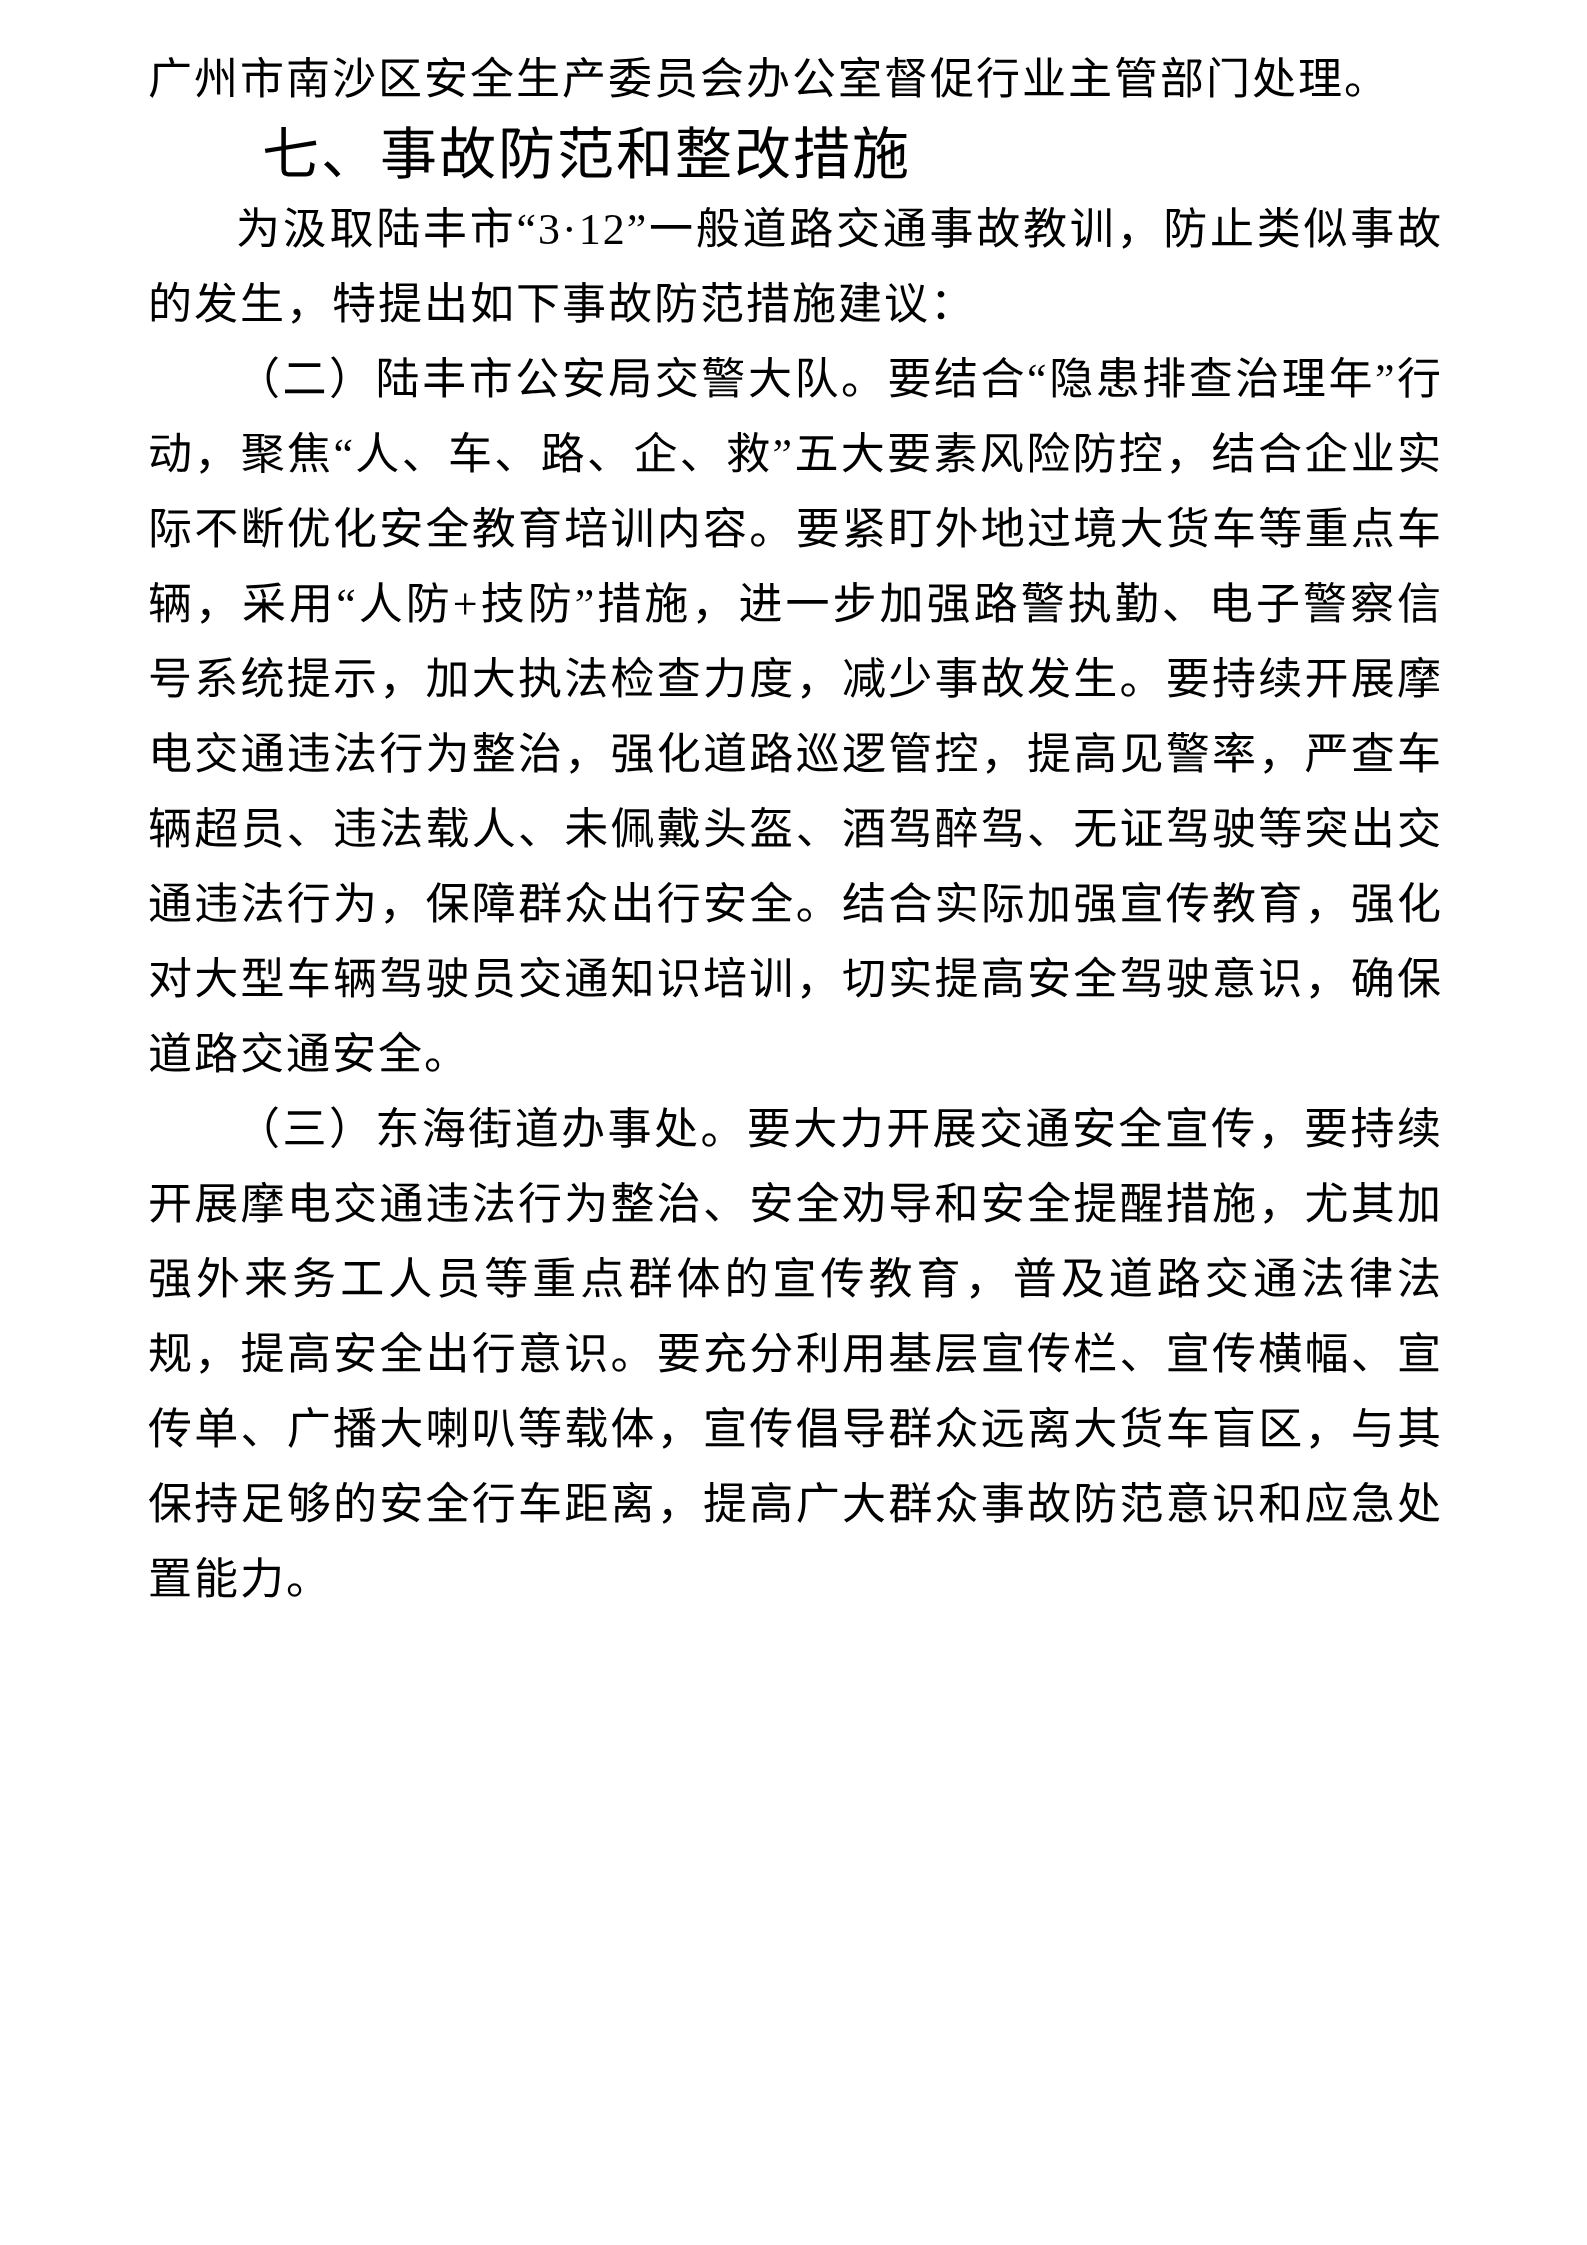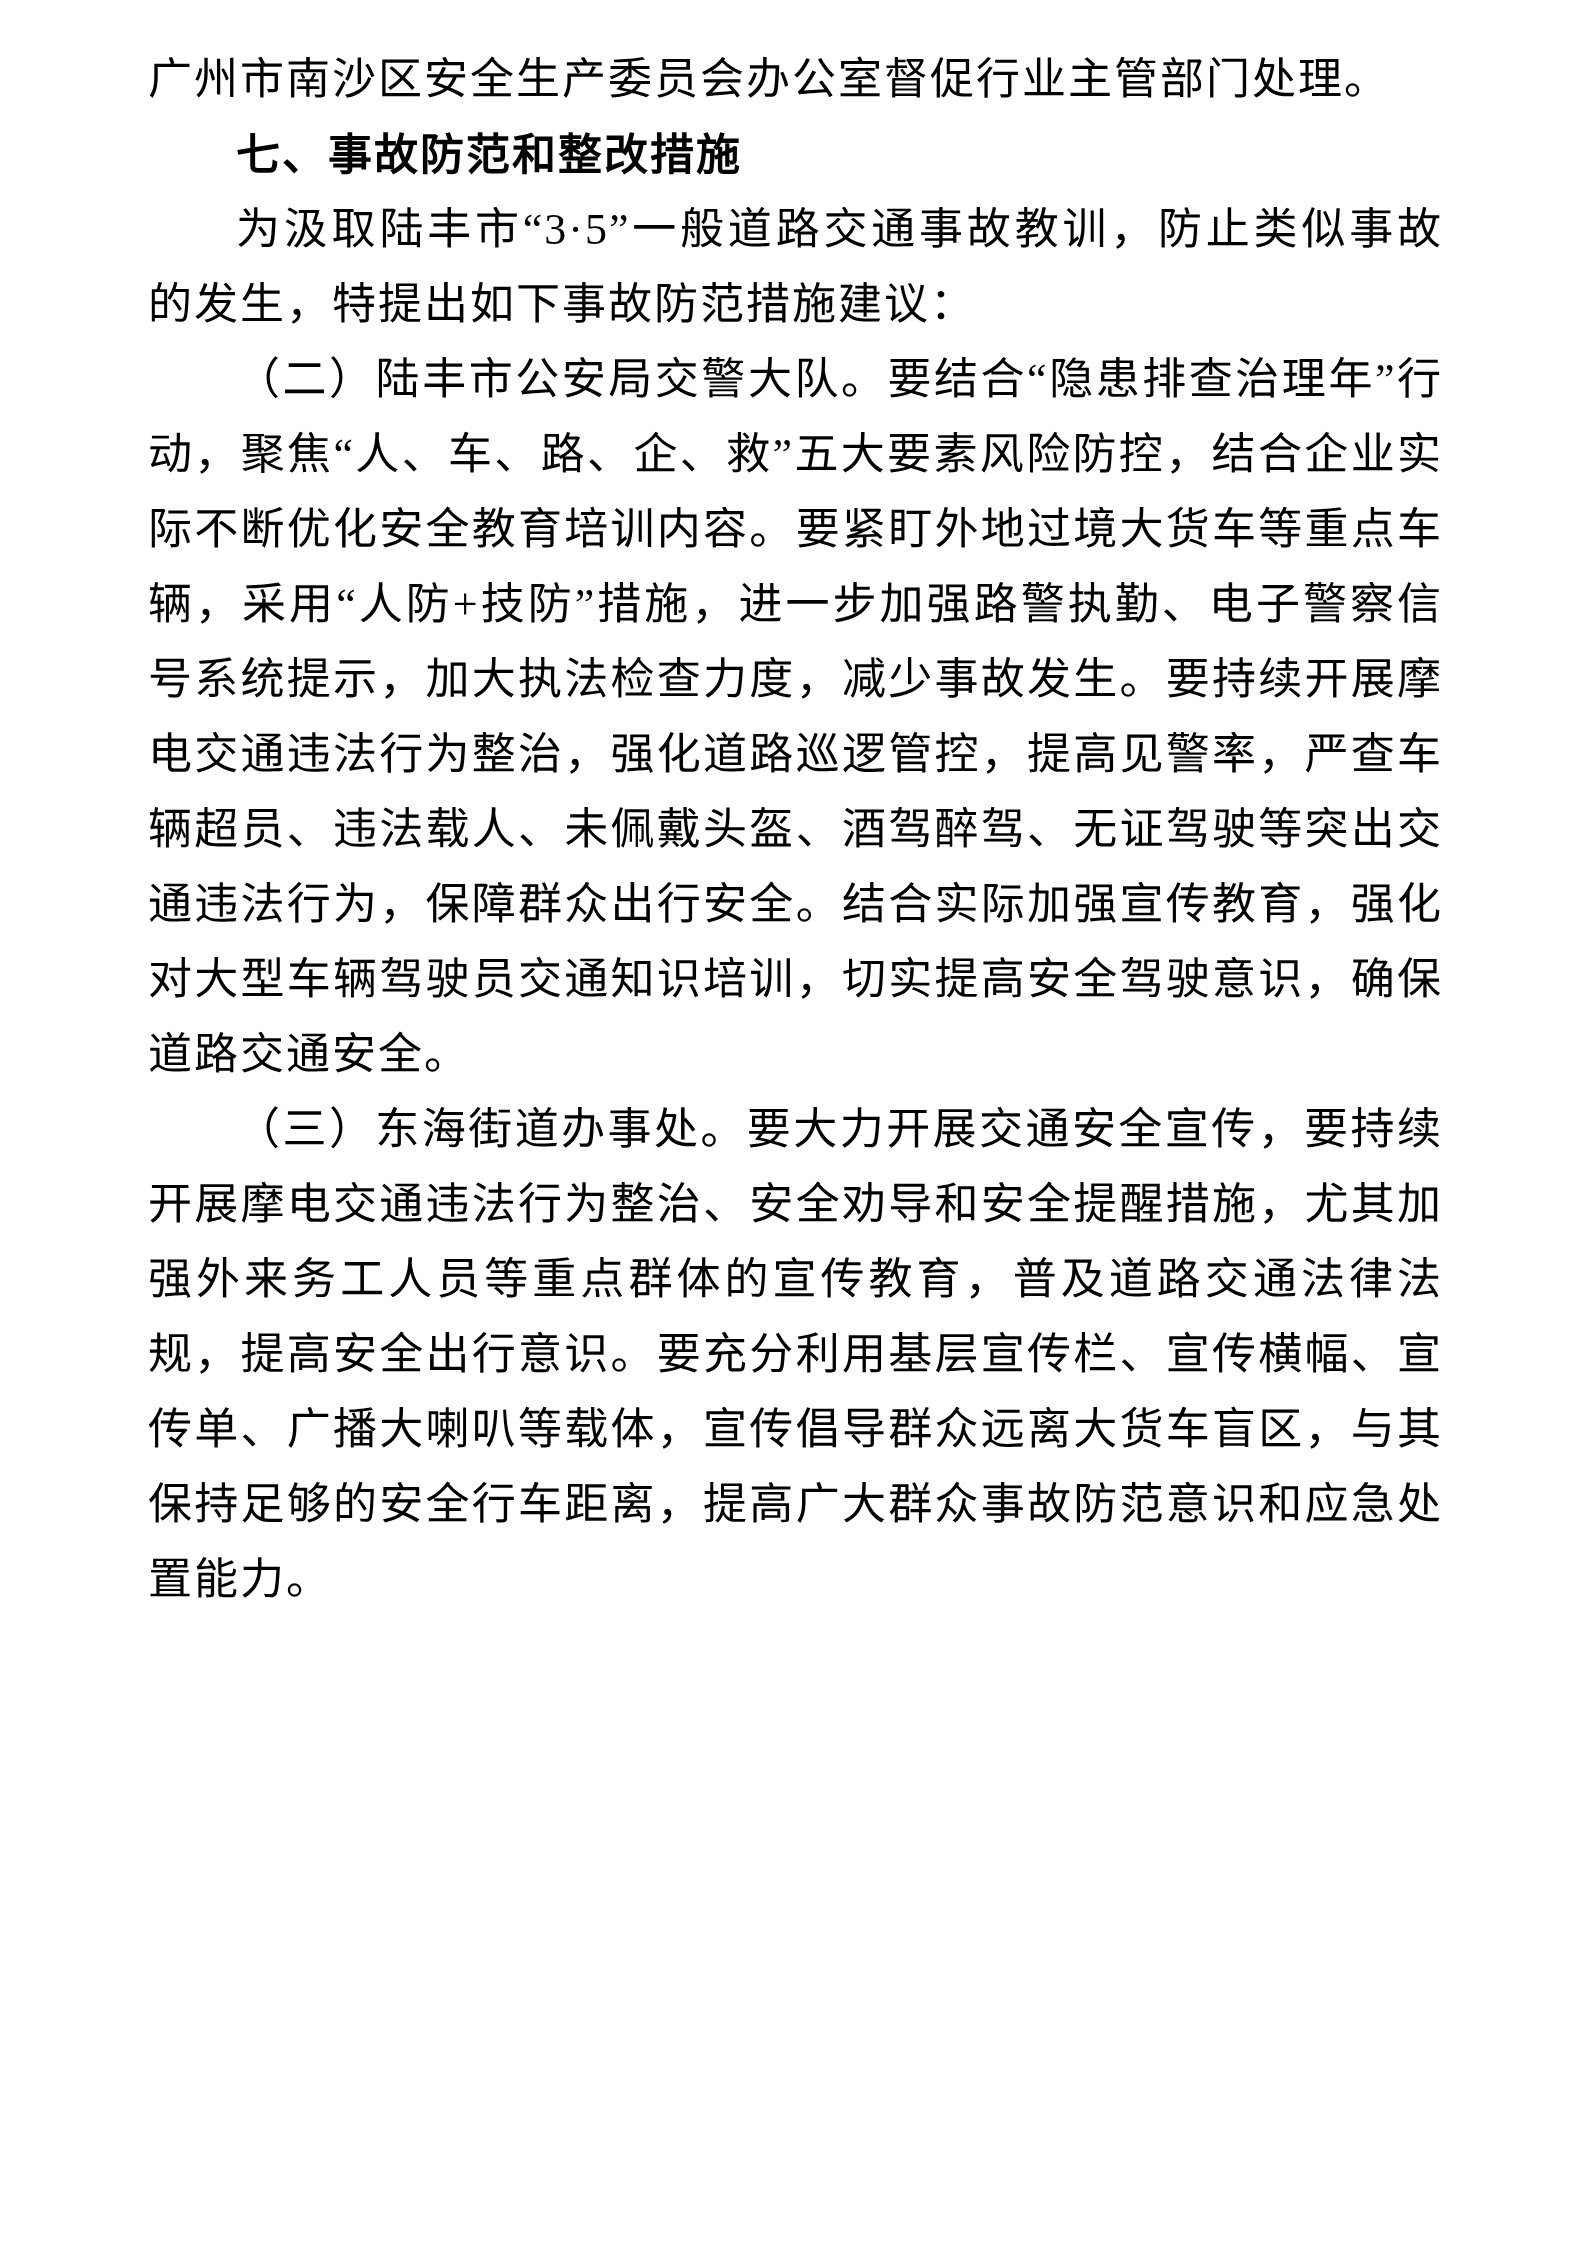--- a/index.html
+++ b/index.html
@@ -25,36 +25,36 @@
     padding: 0;
     text-align: justify;
     text-justify: inter-ideograph;
     letter-spacing: 2px;
   }
   .continuation-line {
     text-indent: 0;
   }
   .section-heading {
     font-family: "Liberation Sans", "DejaVu Sans", sans-serif;
-    font-weight: bold;
-    font-size: 44px;
+    font-weight: normal;
+    font-size: 57px;
     line-height: 75px;
     text-indent: 2em;
   }
   .body-para {
     text-indent: 2em;
   }
 </style>
 </head>
 <body>
 
 <div class="page">
   <p class="continuation-line">广州市南沙区安全生产委员会办公室督促行业主管部门处理。</p>
 
   <h2 class="section-heading">七、事故防范和整改措施</h2>
 
-  <p class="body-para">为汲取陆丰市“3·5”一般道路交通事故教训，防止类似事故的发生，特提出如下事故防范措施建议：</p>
+  <p class="body-para">为汲取陆丰市“3·12”一般道路交通事故教训，防止类似事故的发生，特提出如下事故防范措施建议：</p>
 
 
   <p class="body-para">（二）陆丰市公安局交警大队。要结合“隐患排查治理年”行动，聚焦“人、车、路、企、救”五大要素风险防控，结合企业实际不断优化安全教育培训内容。要紧盯外地过境大货车等重点车辆，采用“人防+技防”措施，进一步加强路警执勤、电子警察信号系统提示，加大执法检查力度，减少事故发生。要持续开展摩电交通违法行为整治，强化道路巡逻管控，提高见警率，严查车辆超员、违法载人、未佩戴头盔、酒驾醉驾、无证驾驶等突出交通违法行为，保障群众出行安全。结合实际加强宣传教育，强化对大型车辆驾驶员交通知识培训，切实提高安全驾驶意识，确保道路交通安全。</p>
 
   <p class="body-para">（三）东海街道办事处。要大力开展交通安全宣传，要持续开展摩电交通违法行为整治、安全劝导和安全提醒措施，尤其加强外来务工人员等重点群体的宣传教育，普及道路交通法律法规，提高安全出行意识。要充分利用基层宣传栏、宣传横幅、宣传单、广播大喇叭等载体，宣传倡导群众远离大货车盲区，与其保持足够的安全行车距离，提高广大群众事故防范意识和应急处置能力。</p>
 </div>
 
 </body></html>

